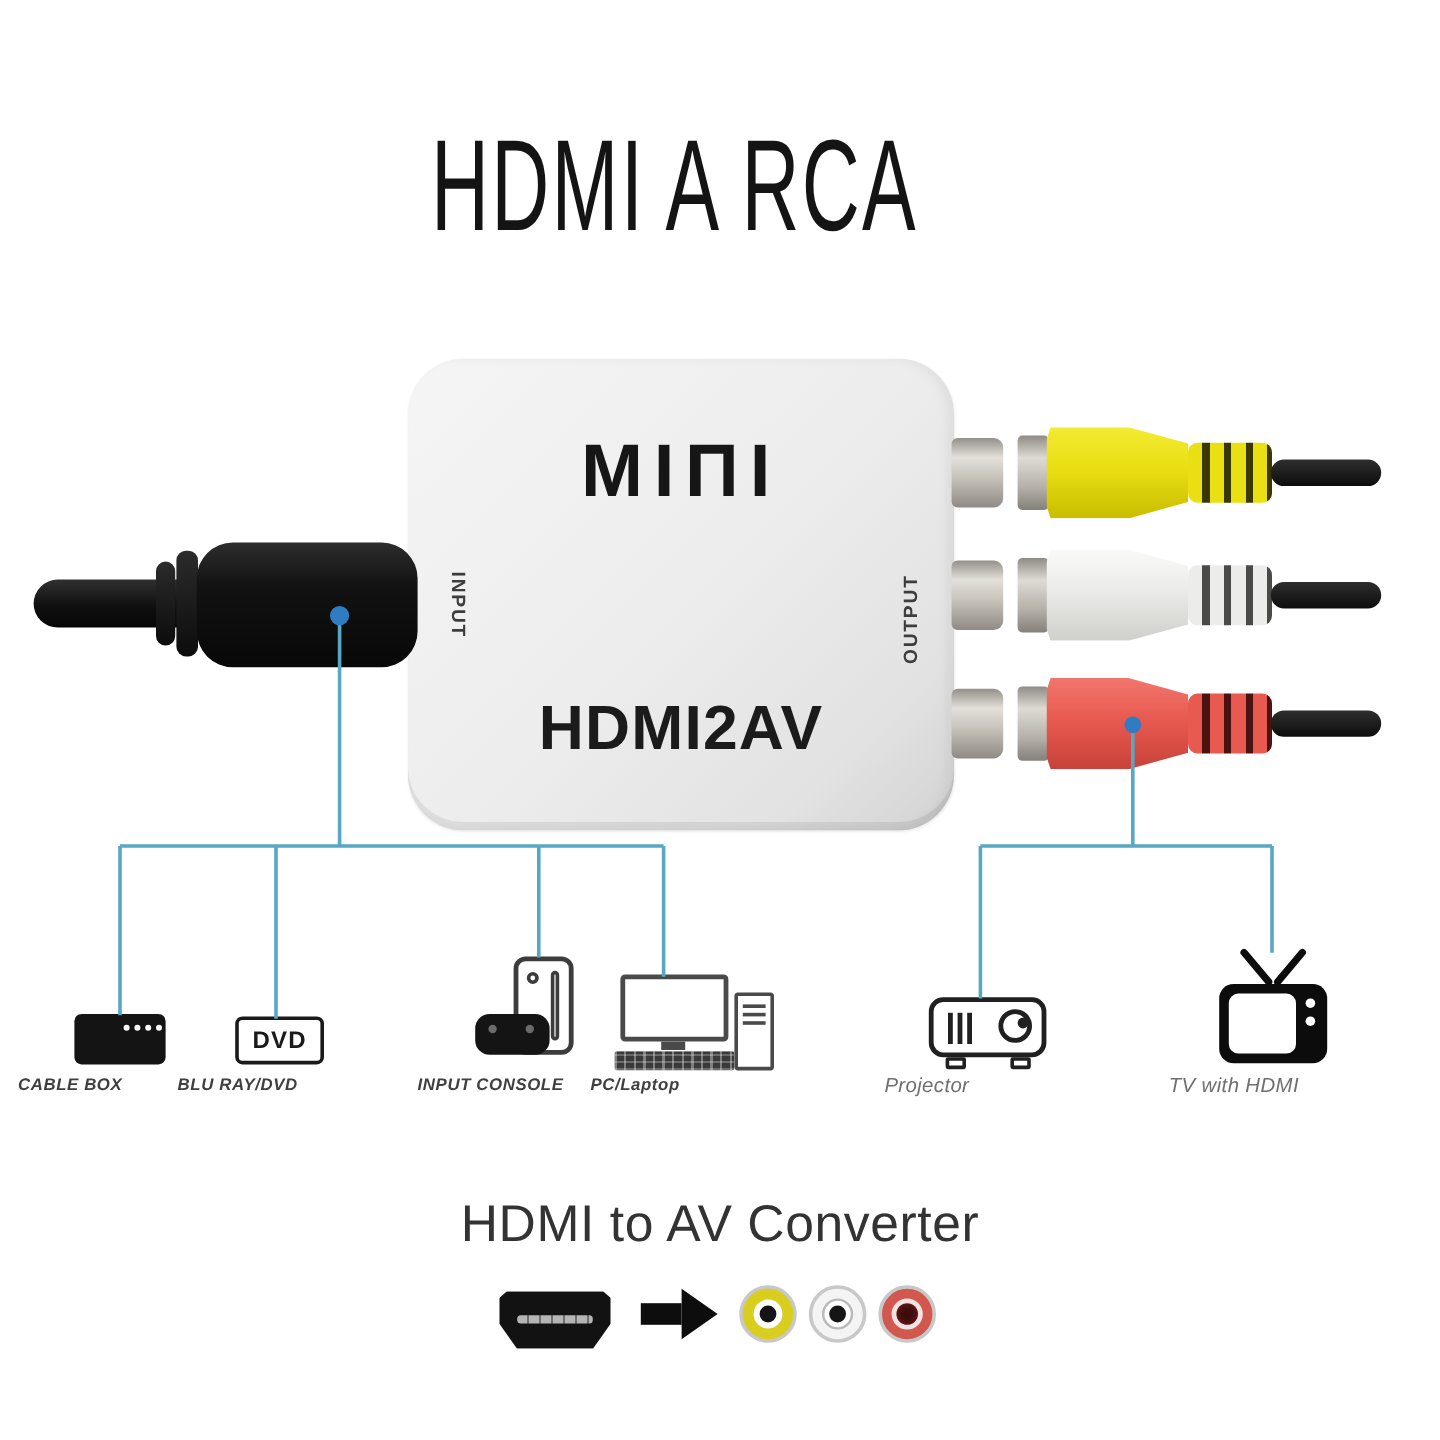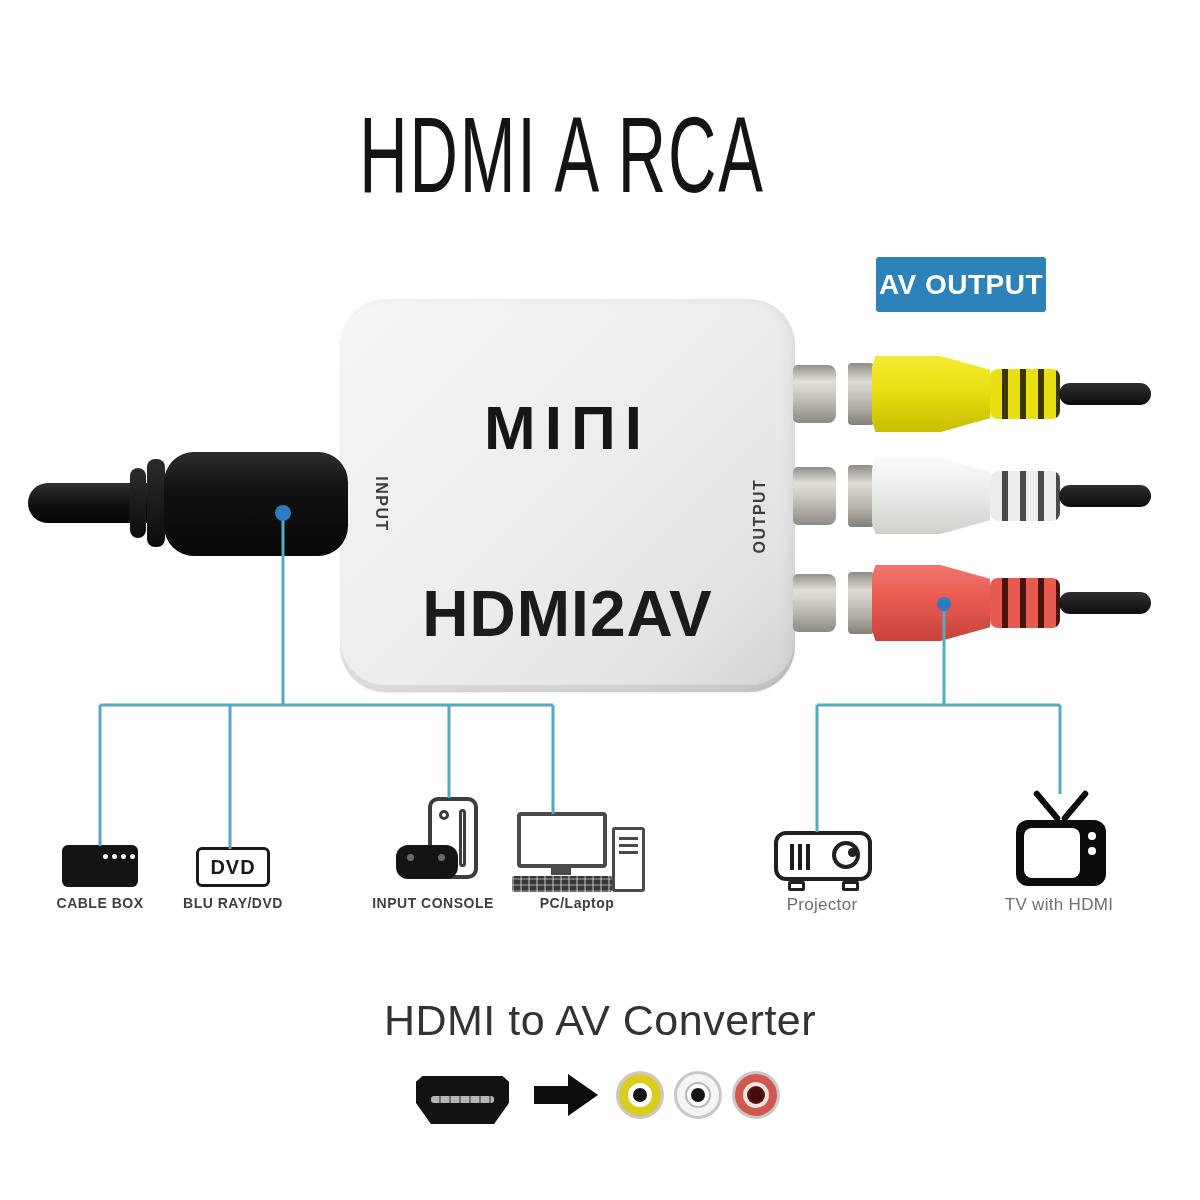--- a/index.html
+++ b/index.html
@@ -19,27 +19,27 @@
   .callout.output{left:876px;top:257px;width:170px;height:55px;font-size:28px;}
   .callout.input{left:112px;top:359px;width:172px;height:55px;font-size:29px;}
 
   
   .converter{position:absolute;left:340px;top:299px;width:455px;height:393px;
              border-radius:46px;z-index:1;
              background:linear-gradient(135deg,#f5f5f5 0%,#ededed 50%,#e2e2e2 82%,#d2d2d2 100%);
              box-shadow:inset 0 -7px 0 rgba(0,0,0,0.07), inset -6px 0 10px rgba(0,0,0,0.05),
                         0 1px 2px rgba(0,0,0,0.08);}
   .brand{position:absolute;left:0;top:58px;width:100%;text-align:center;
-         font-size:62px;font-weight:bold;color:#161616;letter-spacing:9px;margin-top:35px;}
+         font-size:62px;font-weight:bold;color:#161616;letter-spacing:9px;}
   .side-label{position:absolute;font-size:16px;font-weight:bold;color:#3d3d3d;
               letter-spacing:1.5px;width:120px;text-align:center;}
   .side-label.in{left:-19px;top:196px;transform:rotate(90deg);}
   .side-label.out{left:360px;top:208px;transform:rotate(-90deg);}
   .model{position:absolute;left:0;top:278px;width:100%;text-align:center;
-         font-size:64px;font-weight:bold;color:#1b1b1b;letter-spacing:1px;}
+         font-size:52px;font-weight:bold;color:#1b1b1b;letter-spacing:1px;}
   .res{position:absolute;left:0;top:336px;width:100%;text-align:center;
        font-size:30px;font-weight:bold;color:#1b1b1b;letter-spacing:2px;}
 
   
   .hdmi-cable{position:absolute;left:28px;top:483px;width:128px;height:40px;z-index:2;
               background:linear-gradient(180deg,#303030,#101010 55%,#060606);
               border-radius:20px 4px 4px 20px;}
   .hdmi-ring{position:absolute;background:linear-gradient(180deg,#2b2b2b,#0c0c0c);z-index:2;border-radius:8px;}
   .hdmi-ring.r1{left:130px;top:468px;width:16px;height:70px;}
   .hdmi-ring.r2{left:147px;top:459px;width:18px;height:88px;}
@@ -68,22 +68,22 @@
   .rca-cable{position:absolute;left:266px;top:29px;width:92px;height:22px;border-radius:11px;
              background:linear-gradient(180deg,#2e2e2e,#0d0d0d);}
 
   
   svg.wires{position:absolute;left:0;top:0;z-index:4;pointer-events:none;}
   svg.wires path{stroke:var(--line-blue,#57a8c5);stroke-width:3;fill:none;}
   svg.wires circle{fill:var(--dot-blue,#2f7cc2);}
 
   
   .dev{position:absolute;z-index:2;}
-  .dev-label{position:absolute;z-index:2;top:895px;width:170px;text-align:center;
-             font-size:14px;color:#3f3f3f;letter-spacing:0.5px;font-weight:bold;}
+  .dev-label{position:absolute;z-index:2;top:895px;width:170px;
+             font-size:14px;color:#3f3f3f;letter-spacing:0.5px;font-weight:bold;font-style:italic;}
   .dev-label.light{font-size:17px;color:#6f6f6f;font-weight:normal;letter-spacing:0.3px;}
 
   .cablebox-body{position:absolute;left:62px;top:845px;width:76px;height:42px;background:#141414;border-radius:6px;}
   .cb-dot{position:absolute;width:5px;height:5px;border-radius:50%;background:#fff;top:9px;}
 
   .dvd-body{position:absolute;left:196px;top:847px;width:74px;height:40px;background:#fff;
             border:3px solid #1a1a1a;border-radius:6px;display:flex;align-items:center;justify-content:center;
             font-size:20px;font-weight:bold;color:#1a1a1a;letter-spacing:1px;}
 
   .gc-tower{position:absolute;left:428px;top:797px;width:50px;height:82px;background:#fff;
@@ -140,21 +140,20 @@
   .mini-rca.r .mid{width:26px;height:26px;background:#f1e3e1;}
   .mini-rca.r .core{width:18px;height:18px;background:radial-gradient(circle at 50% 50%,#3f0b0b 0 35%,#7a2020 100%);}
 </style>
 </head>
 <body>
 
 <div id="canvas">
 
   <div class="title">HDMI A RCA</div>
 
-  <div class="callout output">AV OUTPUT</div>
 
   <div class="converter">
     <div class="brand">MIΠI</div>
     <div class="side-label in">INPUT</div>
     <div class="side-label out">OUTPUT</div>
     <div class="model">HDMI2AV</div>
   </div>
 
   <div class="hdmi-cable"></div>
   <div class="hdmi-ring r1"></div>

